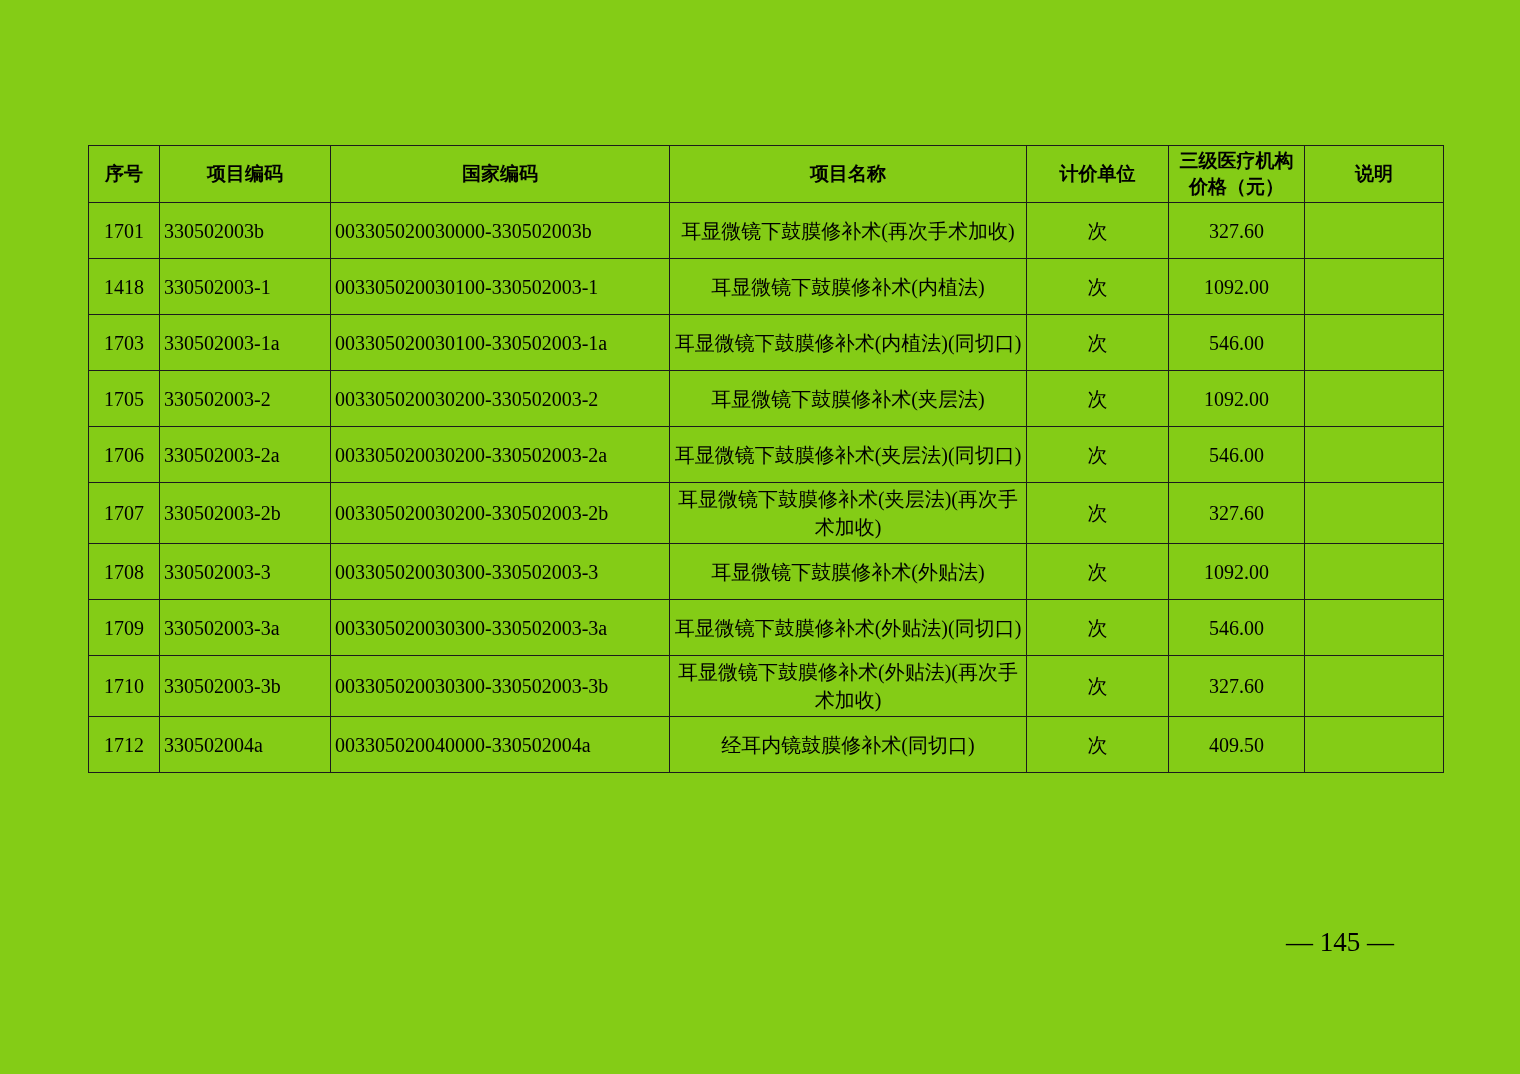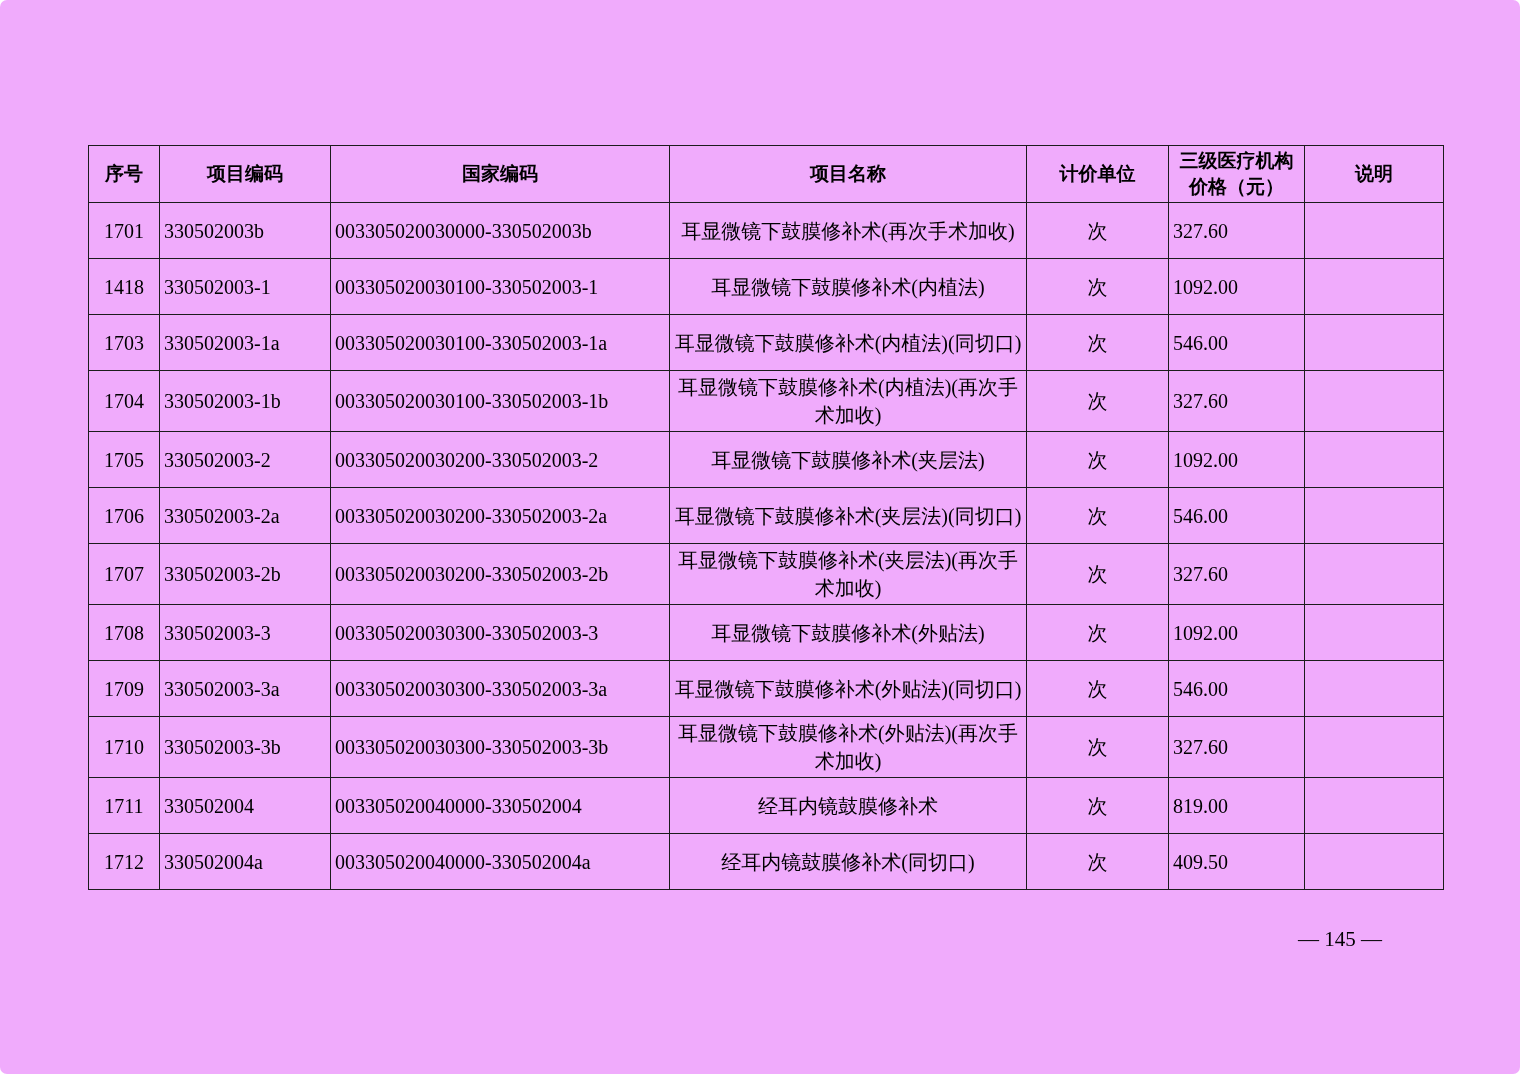--- a/index.html
+++ b/index.html
@@ -4,25 +4,24 @@
 <style>
   html, body {
     margin: 0;
     padding: 0;
     background: #ffffff;
   }
   .sheet {
     position: relative;
     width: 1520px;
     height: 1074px;
-    background: #f0abfc;
+    background: #84cc16;
     overflow: hidden;
     font-family: "Liberation Serif", "DejaVu Serif", serif;
     color: #000000;
-    border-radius: 7px;
   }
   table.price-table {
     position: absolute;
     left: 88px;
     top: 145px;
     width: 1355px;
     border-collapse: collapse;
     table-layout: fixed;
   }
   .price-table th, .price-table td {
@@ -46,29 +45,29 @@
     vertical-align: middle;
     line-height: 1.4;
     padding: 2px 4px;
     box-sizing: border-box;
   }
   td.c-seq   { text-align: center; margin-top: 20px; }
   td.c-code  { text-align: left; padding-left: 3px; margin-top: 24px; }
   td.c-ncode { text-align: left; padding-left: 3px; }
   td.c-name  { text-align: center; padding-left: 3px; }
   td.c-unit  { text-align: center; }
-  td.c-price { }
+  td.c-price { text-align: center; }
   td.c-note  { text-align: center; }
   .page-number {
     position: absolute;
     left: 1255px;
     top: 927px;
     width: 170px;
     text-align: center;
-    font-size: 21px;
+    font-size: 27px;
     font-family: "Liberation Serif", "DejaVu Serif", serif;
     color: #000000;
     white-space: nowrap;
   }
 </style>
 </head>
 <body>
 
 <div class="sheet">
 
@@ -116,29 +115,20 @@
         <tr>
         <td class="c-seq">1703</td>
         <td class="c-code">330502003-1a</td>
         <td class="c-ncode">003305020030100-330502003-1a</td>
         <td class="c-name">耳显微镜下鼓膜修补术(内植法)(同切口)</td>
         <td class="c-unit">次</td>
         <td class="c-price">546.00</td>
         <td class="c-note"></td>
       </tr>
         <tr>
-        <td class="c-seq">1704</td>
-        <td class="c-code">330502003-1b</td>
-        <td class="c-ncode">003305020030100-330502003-1b</td>
-        <td class="c-name">耳显微镜下鼓膜修补术(内植法)(再次手术加收)</td>
-        <td class="c-unit">次</td>
-        <td class="c-price">327.60</td>
-        <td class="c-note"></td>
-      </tr>
-        <tr>
         <td class="c-seq">1705</td>
         <td class="c-code">330502003-2</td>
         <td class="c-ncode">003305020030200-330502003-2</td>
         <td class="c-name">耳显微镜下鼓膜修补术(夹层法)</td>
         <td class="c-unit">次</td>
         <td class="c-price">1092.00</td>
         <td class="c-note"></td>
       </tr>
         <tr>
         <td class="c-seq">1706</td>
@@ -179,29 +169,20 @@
         <tr>
         <td class="c-seq">1710</td>
         <td class="c-code">330502003-3b</td>
         <td class="c-ncode">003305020030300-330502003-3b</td>
         <td class="c-name">耳显微镜下鼓膜修补术(外贴法)(再次手术加收)</td>
         <td class="c-unit">次</td>
         <td class="c-price">327.60</td>
         <td class="c-note"></td>
       </tr>
         <tr>
-        <td class="c-seq">1711</td>
-        <td class="c-code">330502004</td>
-        <td class="c-ncode">003305020040000-330502004</td>
-        <td class="c-name">经耳内镜鼓膜修补术</td>
-        <td class="c-unit">次</td>
-        <td class="c-price">819.00</td>
-        <td class="c-note"></td>
-      </tr>
-        <tr>
         <td class="c-seq">1712</td>
         <td class="c-code">330502004a</td>
         <td class="c-ncode">003305020040000-330502004a</td>
         <td class="c-name">经耳内镜鼓膜修补术(同切口)</td>
         <td class="c-unit">次</td>
         <td class="c-price">409.50</td>
         <td class="c-note"></td>
       </tr>
       </tbody>
   </table>

